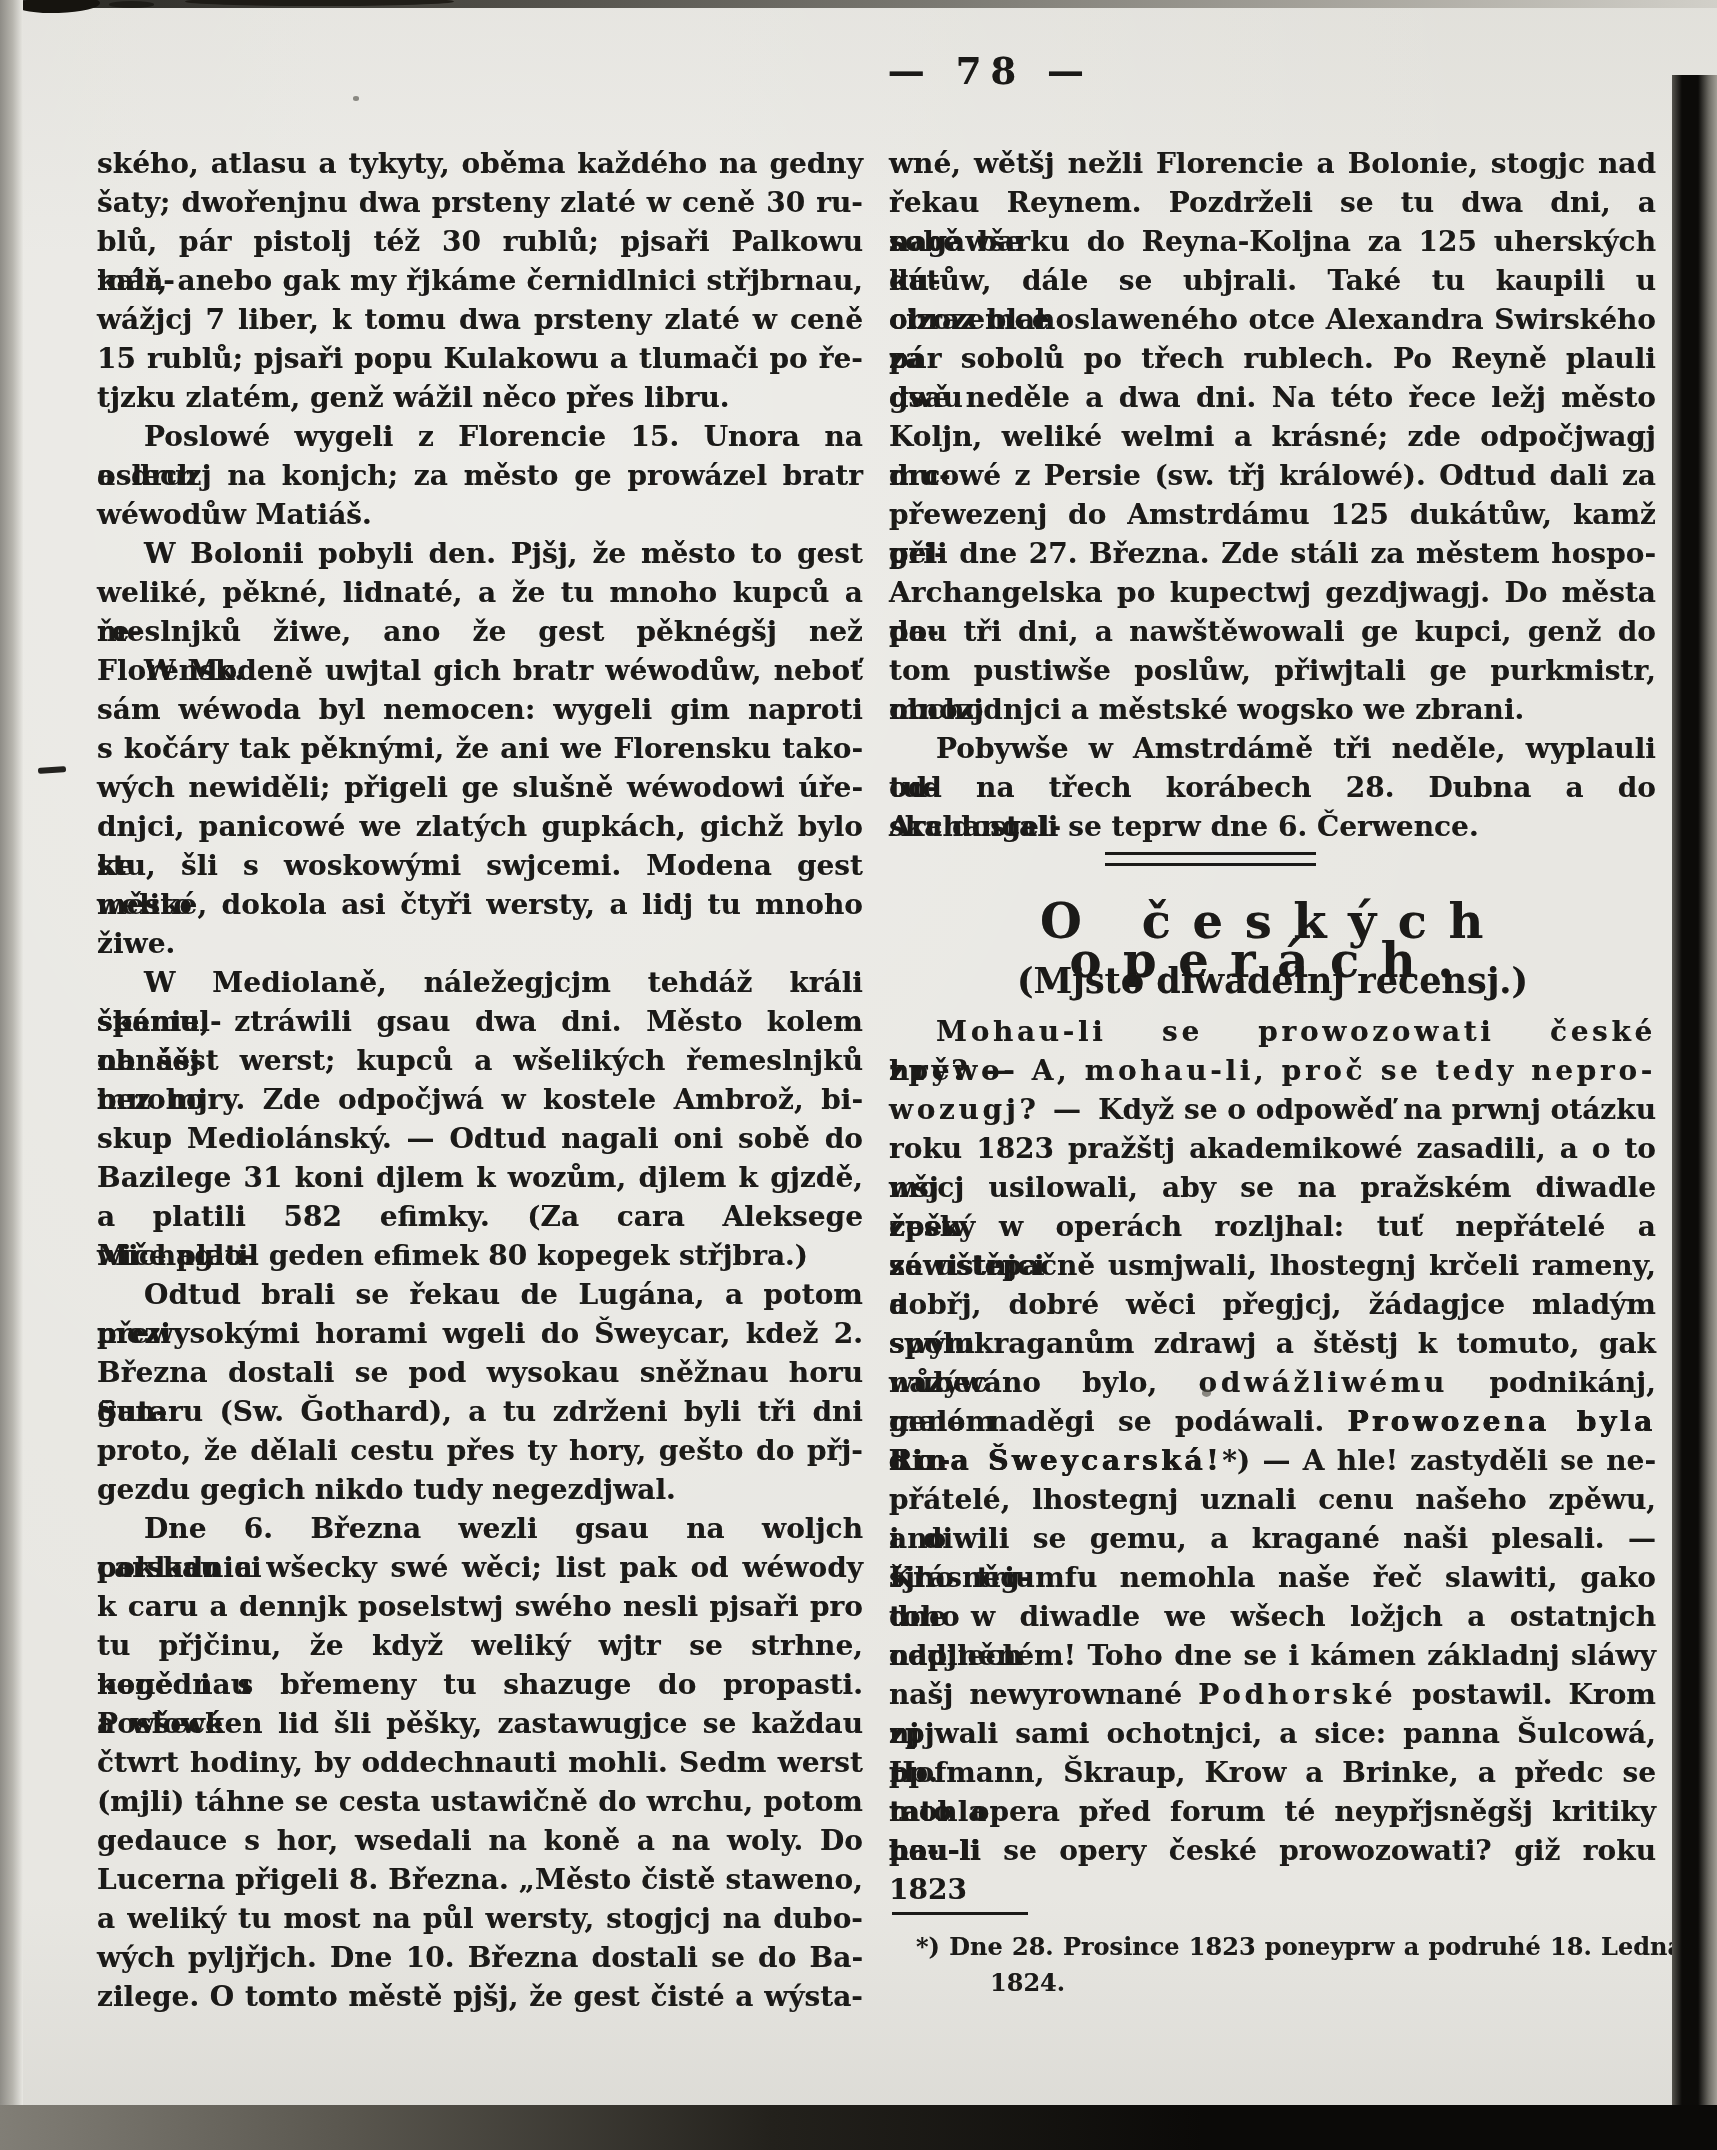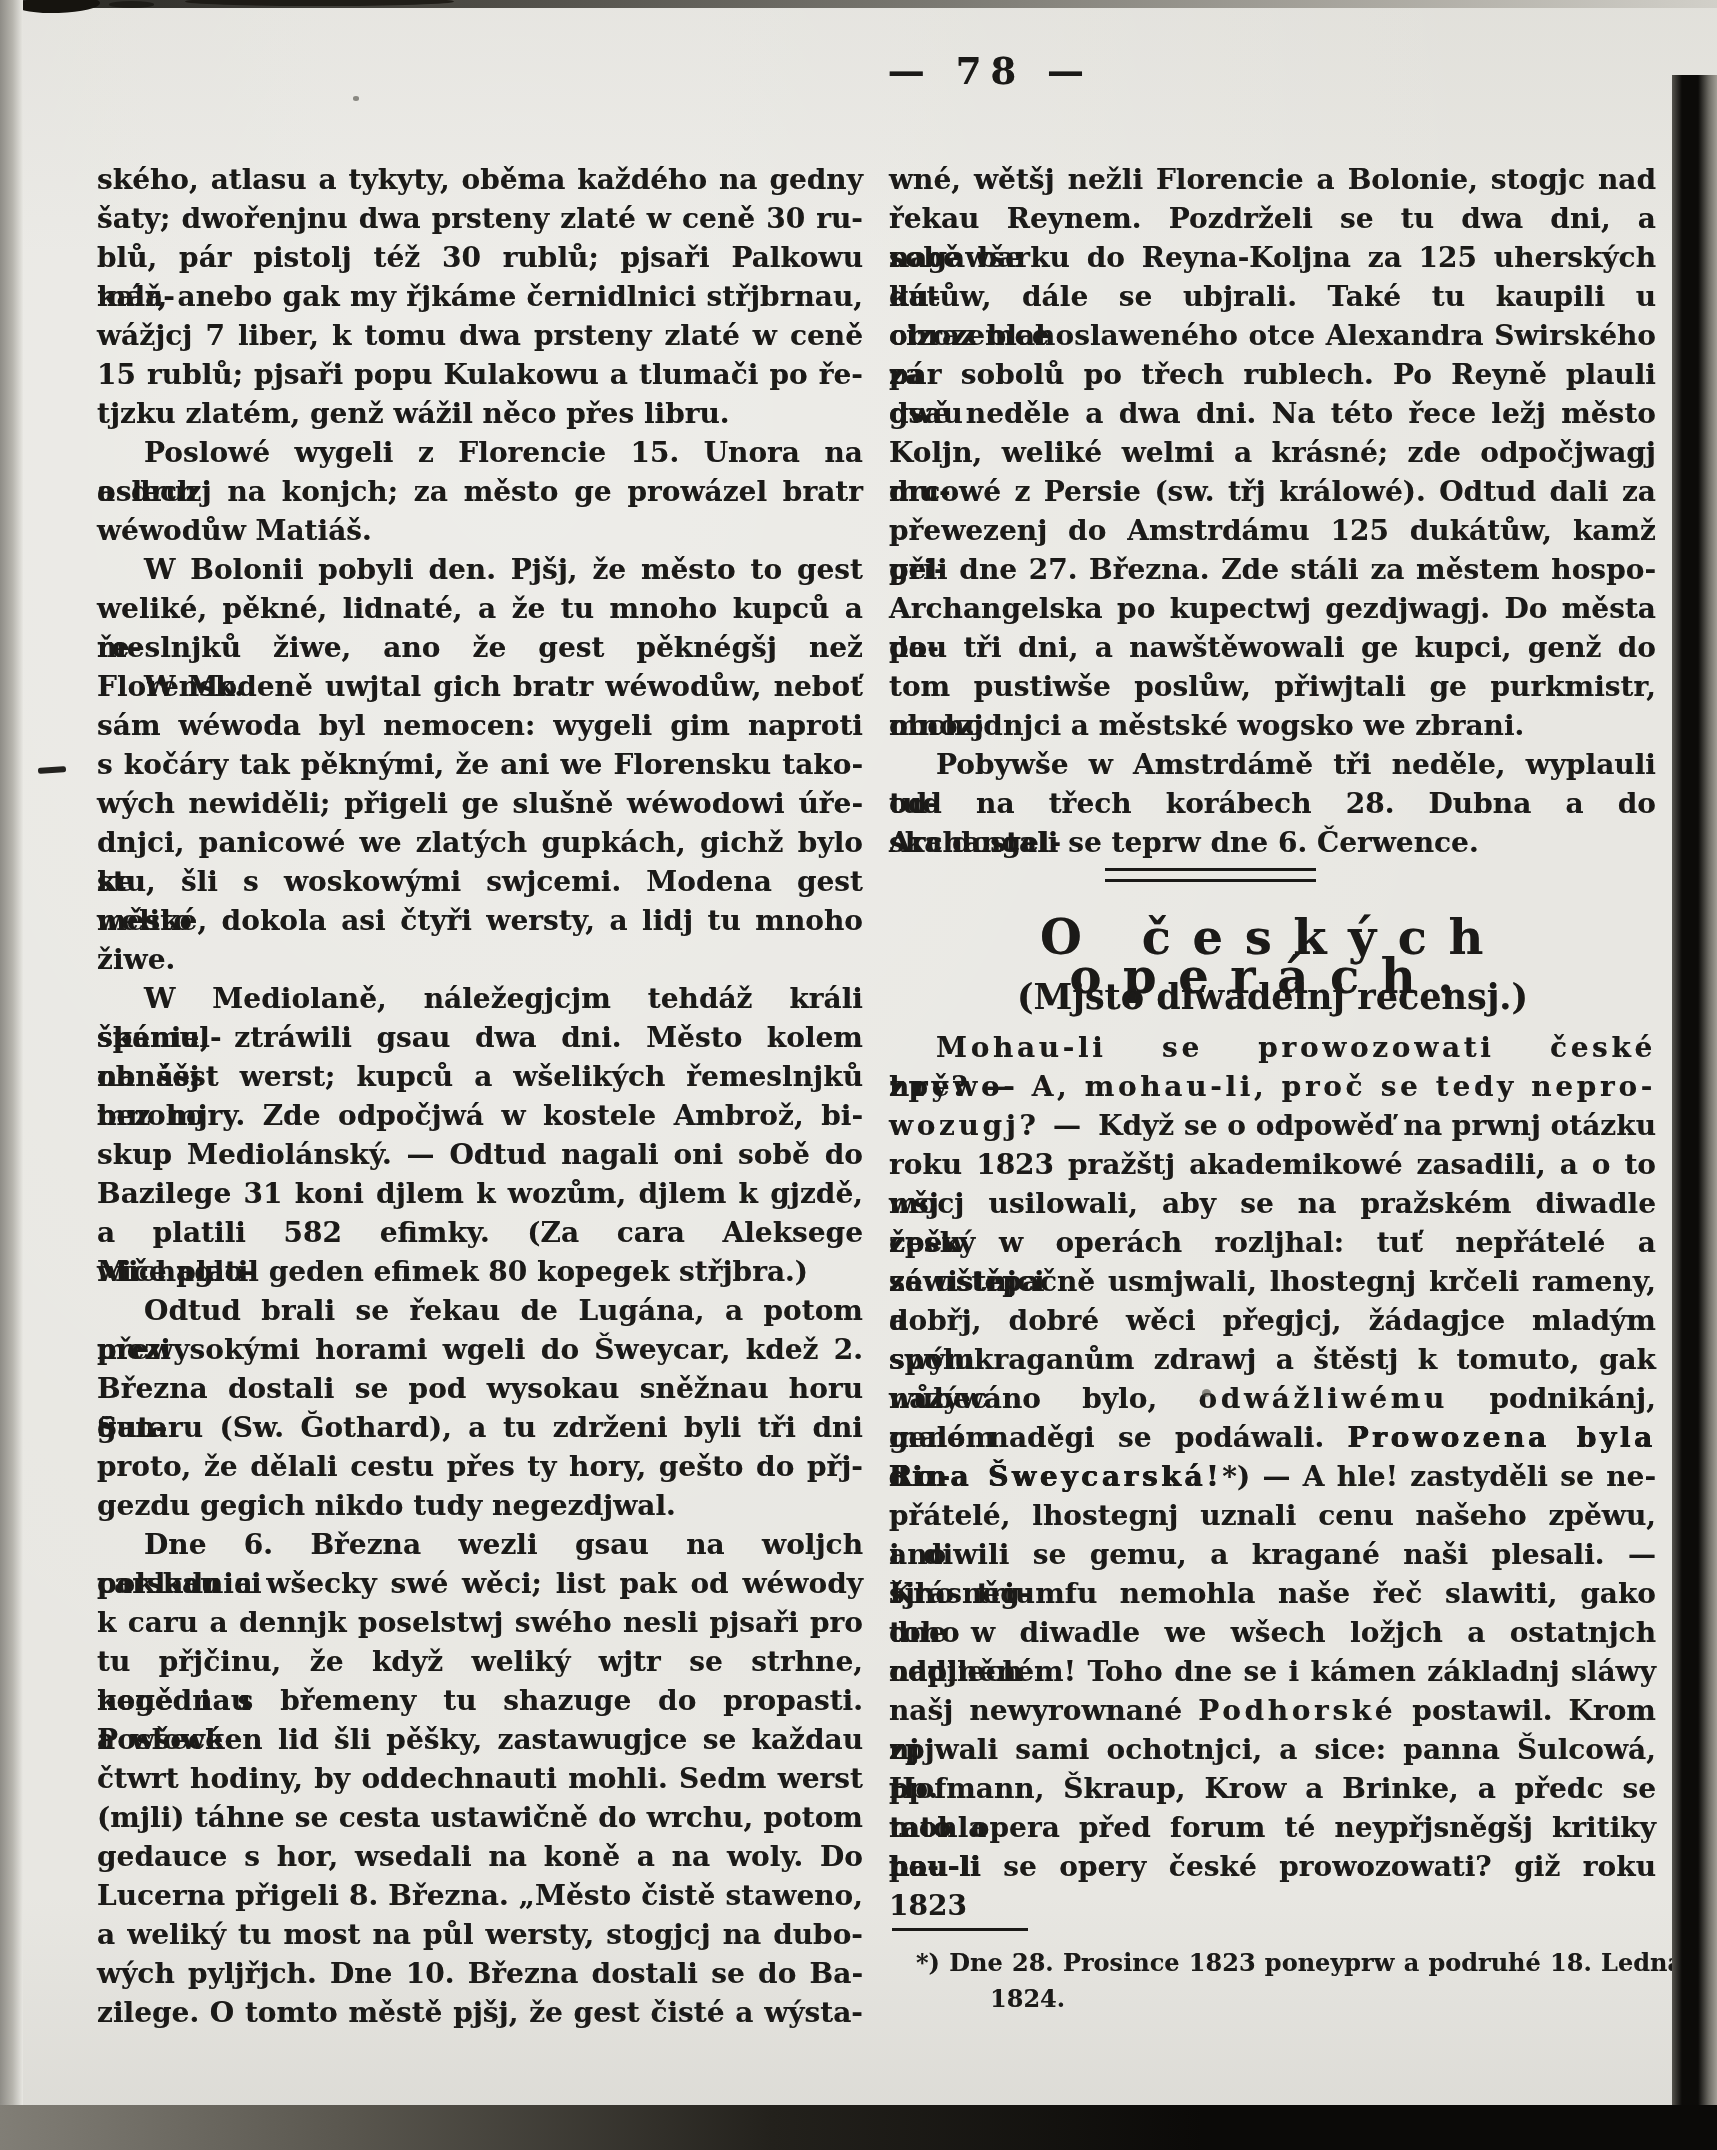--- a/index.html
+++ b/index.html
@@ -31,21 +31,21 @@
   .margin-dash{position:absolute;left:38px;top:767px;width:28px;height:5.8px;
     background:#23221f;border-radius:2.6px;transform:rotate(-4deg);}
   .speck{position:absolute;width:5.8px;height:4.5px;border-radius:50%;background:#4a483f;opacity:.6;}
 
   .page-number{
     position:absolute;top:49px;left:850px;width:281px;
     text-align:center;font-size:37px;font-weight:bold;letter-spacing:9px;
     text-shadow:0 0 0.6px rgba(20,20,20,.45);
   }
 
-  .col{position:absolute;top:160px;font-size:28px;line-height:39px;font-weight:bold;
+  .col{position:absolute;top:144px;font-size:28px;line-height:39px;font-weight:bold;
        text-shadow:0 0 0.6px rgba(25,22,18,.4);}
   .col-left{left:97px;width:766px;}
   .col-right{left:889px;width:767px;height:1918px;}
 
   .tline{height:39px;text-align:justify;text-align-last:justify;}
   .tline.in{text-indent:47px;}
   .tline.last{text-align-last:left;}
   .sp{letter-spacing:.13em;}
   .b{text-shadow:0.4px 0 0 currentColor,-0.4px 0 0 currentColor,0 0 0.6px rgba(25,22,18,.4);}
 

